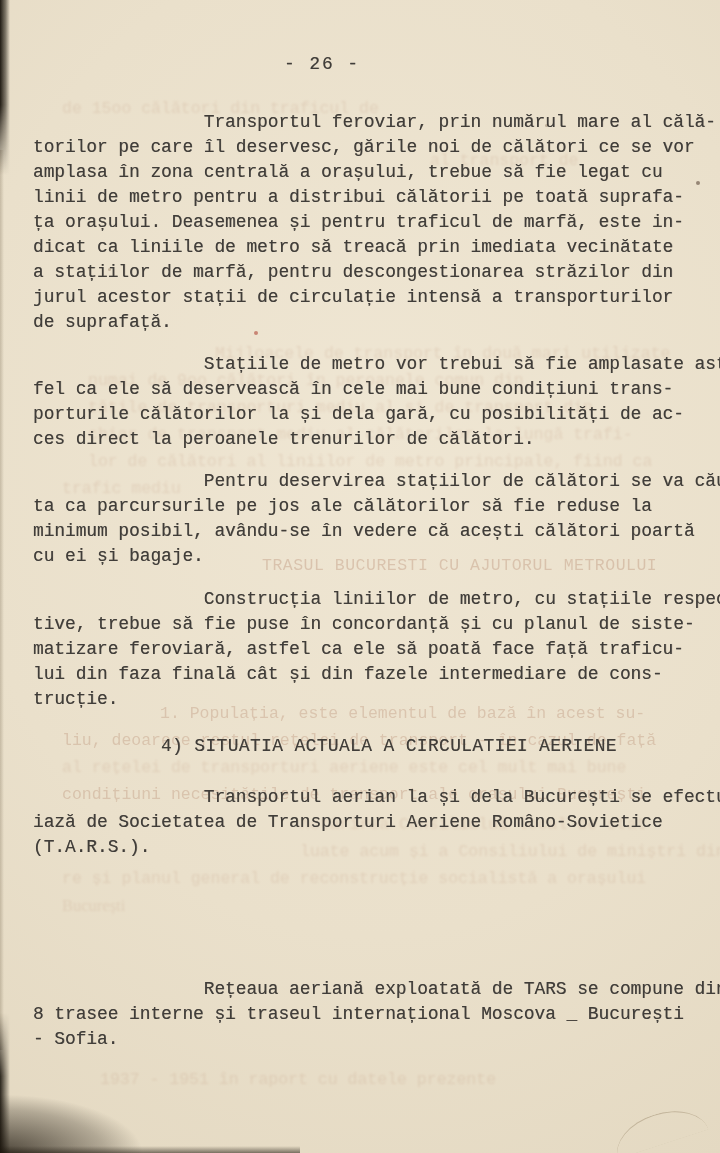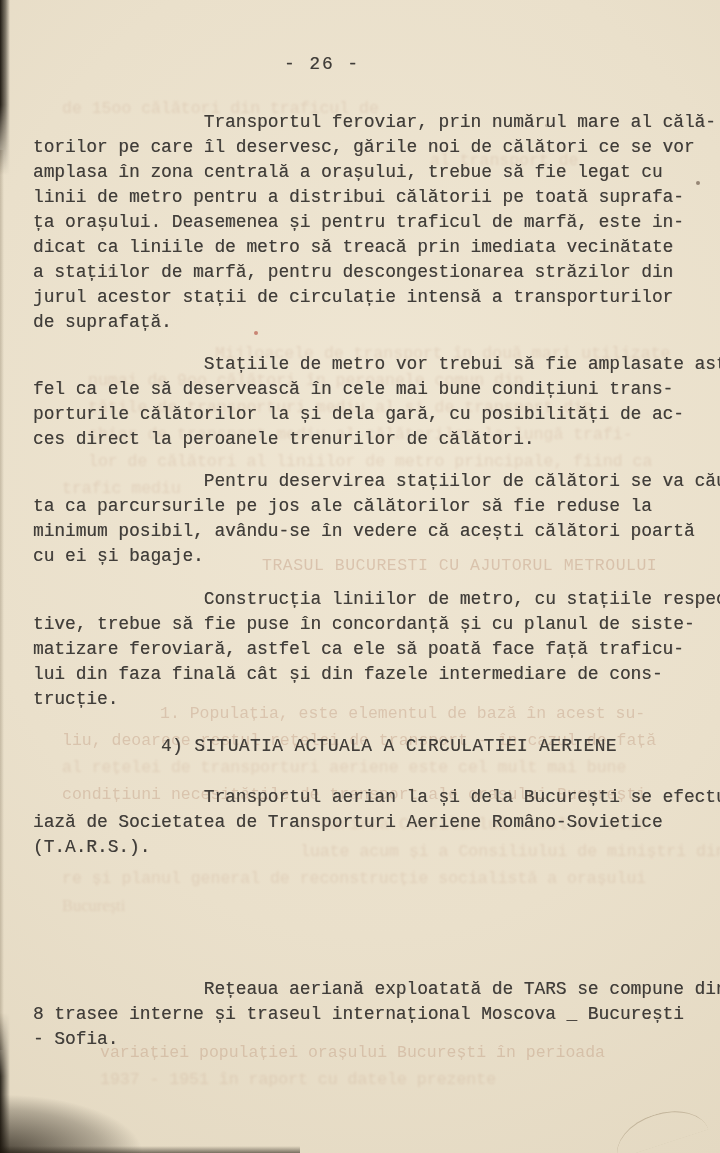--- a/index.html
+++ b/index.html
@@ -94,21 +94,20 @@
   <div class="bleed" style="left:62px;top:476px;">trafic mediu</div>
   <div class="bleed caps" style="left:262px;top:553px;">TRASUL BUCURESTI CU AJUTORUL METROULUI</div>
   <div class="bleed strong" style="left:160px;top:701px;">1. Populația, este elementul de bază în acest su-</div>
   <div class="bleed strong" style="left:62px;top:728px;">liu, deoarece restul rețelei de transport - în cazul de față</div>
   <div class="bleed" style="left:62px;top:755px;">al rețelei de transporturi aeriene este cel mult mai bune</div>
   <div class="bleed strong" style="left:62px;top:782px;">condițiuni necesitățile de transport ale orașului București</div>
   <div class="bleed" style="left:300px;top:812px;">hotărîrea Consiliului local de stat</div>
   <div class="bleed" style="left:300px;top:839px;">luate acum și a Consiliului de miniștri din se referă</div>
   <div class="bleed" style="left:62px;top:866px;">re și planul general de reconstrucție socialistă a orașului</div>
   <div class="bleed" style="left:62px;top:893px;font-family:Liberation Serif, serif;">București</div>
-  <div class="bleed strong" style="left:100px;top:1040px;">variației populației orașului București în perioada</div>
   <div class="bleed" style="left:100px;top:1067px;">1937 - 1951 în raport cu datele prezente</div>
 
   <div class="typed pagenum" style="left:284px;top:52px;text-align:center;">- 26 -</div>
 
   <div class="typed" style="left:33px;top:110px;">                Transportul feroviar, prin numărul mare al călă-
 torilor pe care îl deservesc, gările noi de călători ce se vor
 amplasa în zona centrală a orașului, trebue să fie legat cu
 linii de metro pentru a distribui călătorii pe toată suprafa-
 ța orașului. Deasemenea și pentru traficul de marfă, este in-
 dicat ca liniile de metro să treacă prin imediata vecinătate

